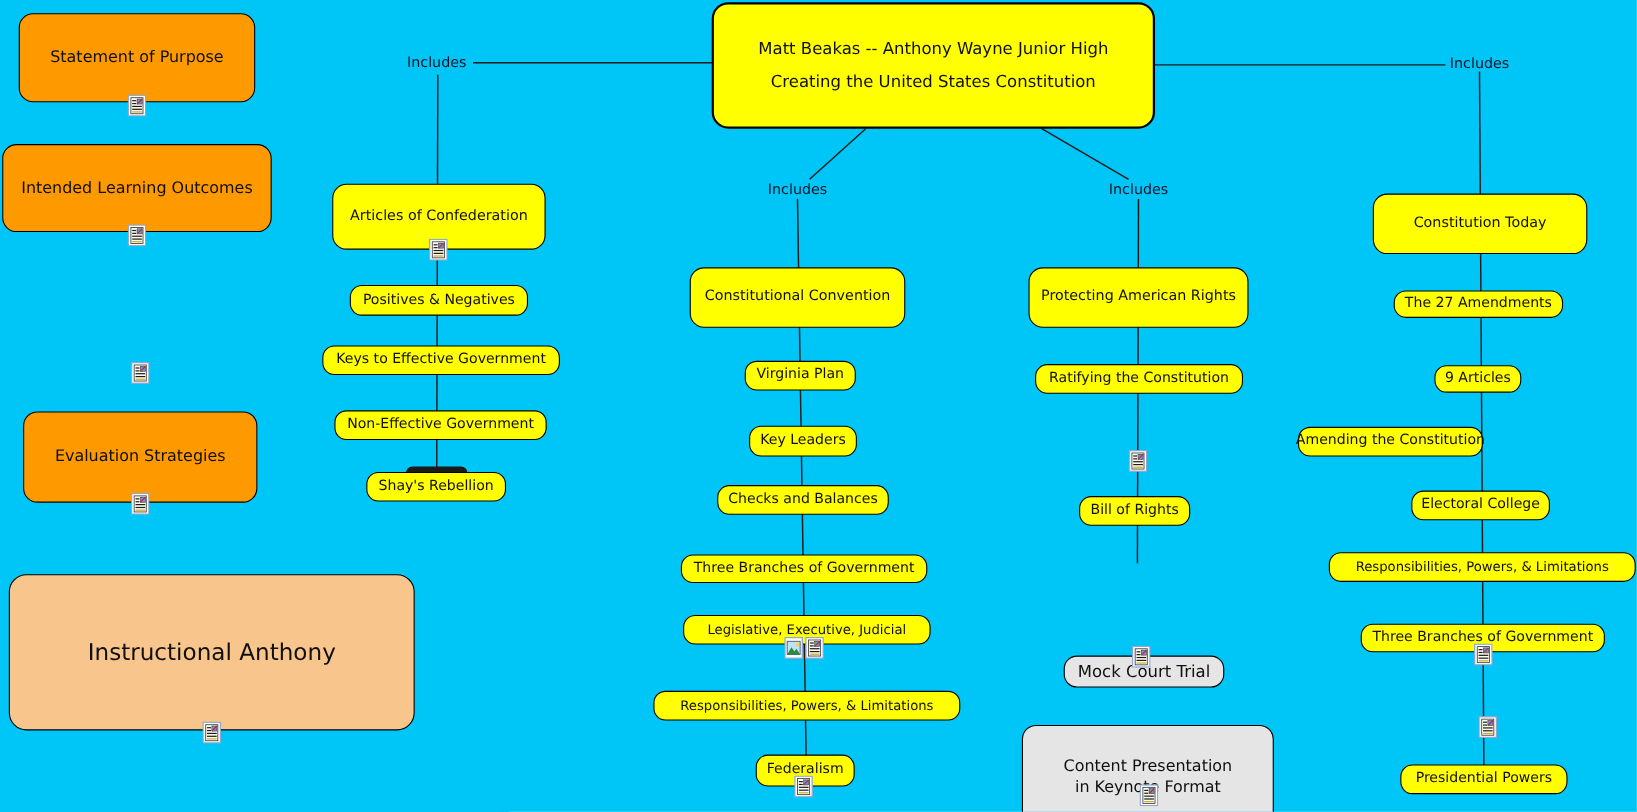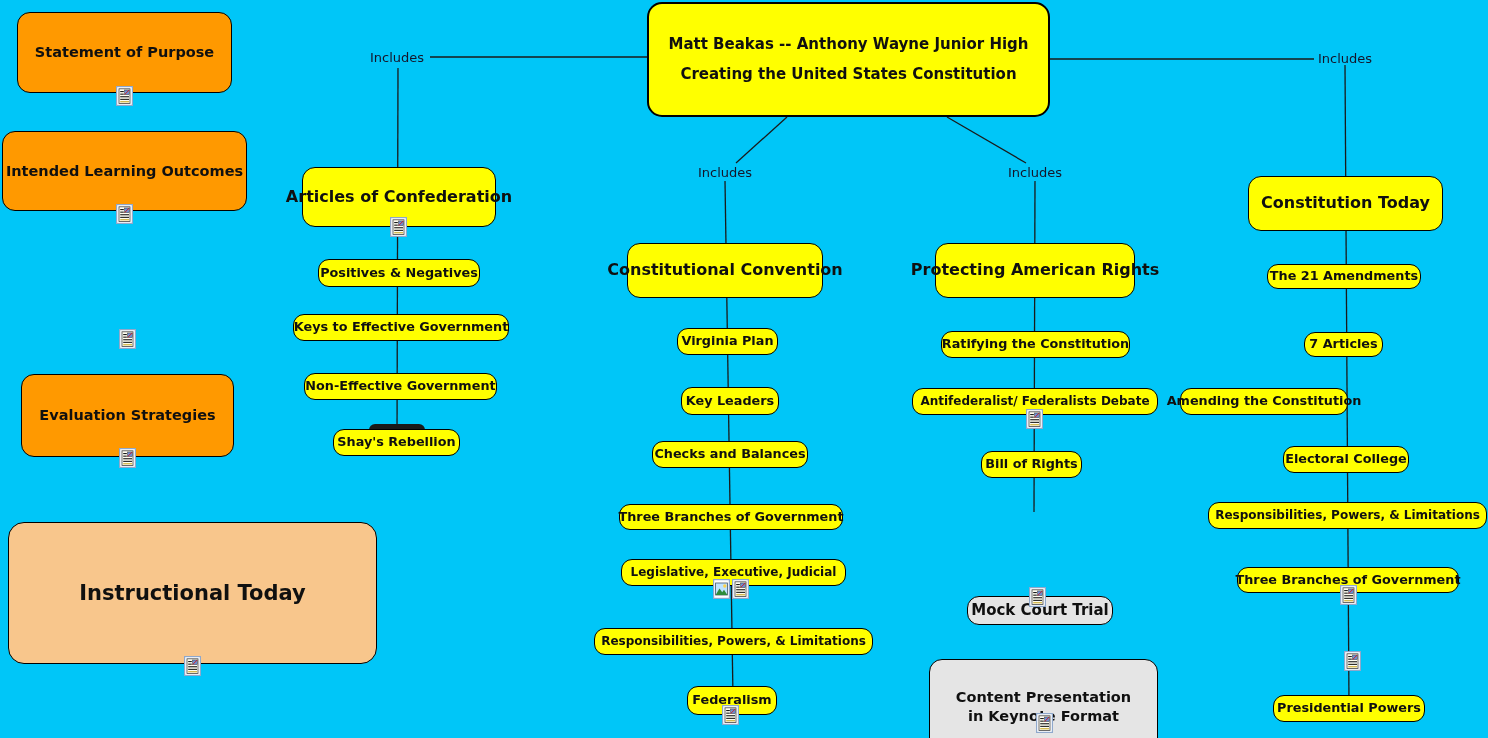--- a/index.html
+++ b/index.html
@@ -6,25 +6,25 @@
   .canvas{
     position:relative; width:1488px; height:738px; overflow:hidden;
     background:#00C6F8;
     font-family:"DejaVu Sans","Liberation Sans",sans-serif;
   }
   .lines{position:absolute; left:0; top:0; z-index:1;}
   .node{
     position:absolute; z-index:2; box-sizing:border-box;
     display:flex; align-items:center; justify-content:center;
     background:#FFFF00; border:1.6px solid #000; border-radius:11px;
-    font-weight:bold; font-size:12.8px; color:#101010; text-align:center;
+    font-weight:normal; font-size:12.8px; color:#101010; text-align:center;
     line-height:1.15; white-space:nowrap;
   }
   .node.sm{font-size:12px;}
-  .node.head{font-size:16px; border-radius:13px;}
+  .node.head{font-size:13px; border-radius:13px;}
   .node.orange{background:#FF9900; border-radius:13px; font-size:14.5px;}
   .node.peach{background:#e5e5e5;margin-top:28px;}
   .node.big-peach{background:#F8C68C; border-radius:16px; font-size:21px;}
   .node.title-node{
     border-radius:15px; border-width:2px; font-size:15px;
     flex-direction:column; gap:13px; white-space:normal;
   }
   .node.two-line{flex-direction:column; gap:2px; font-size:14.5px; border-radius:13px;align-items:center;}
   .node.mock{font-size:15px; border-radius:12px;}
   .linklabel{
@@ -85,21 +85,21 @@
   <div class="node orange" style="left:17px;top:12px;width:215px;height:81px">
     <span>Statement of Purpose</span>
   </div>
   <div class="node orange" style="left:2px;top:131px;width:245px;height:80px">
     <span>Intended Learning Outcomes</span>
   </div>
   <div class="node orange" style="left:21px;top:374px;width:213px;height:83px">
     <span>Evaluation Strategies</span>
   </div>
   <div class="node big-peach" style="left:8px;top:522px;width:369px;height:142px">
-    <span>Instructional Today</span>
+    <span>Instructional Anthony</span>
   </div>
 
   <div class="linklabel" style="left:370px;top:50px">Includes</div>
   <div class="linklabel" style="left:698px;top:165px">Includes</div>
   <div class="linklabel" style="left:1008px;top:165px">Includes</div>
   <div class="linklabel" style="left:1318px;top:51px">Includes</div>
 
   <div class="node head" style="left:302px;top:167px;width:194px;height:60px">
     <span>Articles of Confederation</span>
   </div>
@@ -141,42 +141,39 @@
   <div class="node" style="left:687px;top:686px;width:90px;height:29px">
     <span>Federalism</span>
   </div>
 
   <div class="node head" style="left:935px;top:243px;width:200px;height:55px">
     <span>Protecting American Rights</span>
   </div>
   <div class="node" style="left:941px;top:331px;width:189px;height:27px">
     <span>Ratifying the Constitution</span>
   </div>
-  <div class="node sm" style="left:912px;top:388px;width:246px;height:27px">
-    <span>Antifederalist/ Federalists Debate</span>
-  </div>
   <div class="node" style="left:981px;top:451px;width:101px;height:27px">
     <span>Bill of Rights</span>
   </div>
   <div class="node peach mock" style="left:967px;top:568px;width:146px;height:29px">
     <span>Mock Court Trial</span>
   </div>
   <div class="node peach two-line" style="left:929px;top:631px;width:229px;height:96px">
     <span>Content Presentation</span>
     <span>in Keynote Format</span>
   </div>
 
   <div class="node head" style="left:1248px;top:176px;width:195px;height:55px">
     <span>Constitution Today</span>
   </div>
   <div class="node" style="left:1267px;top:264px;width:154px;height:25px">
-    <span>The 21 Amendments</span>
+    <span>The 27 Amendments</span>
   </div>
   <div class="node" style="left:1304px;top:332px;width:79px;height:25px">
-    <span>7 Articles</span>
+    <span>9 Articles</span>
   </div>
   <div class="node" style="left:1180px;top:388px;width:168px;height:27px">
     <span>Amending the Constitution</span>
   </div>
   <div class="node" style="left:1283px;top:446px;width:126px;height:27px">
     <span>Electoral College</span>
   </div>
   <div class="node sm" style="left:1208px;top:502px;width:279px;height:27px">
     <span>Responsibilities, Powers, &amp; Limitations</span>
   </div>

